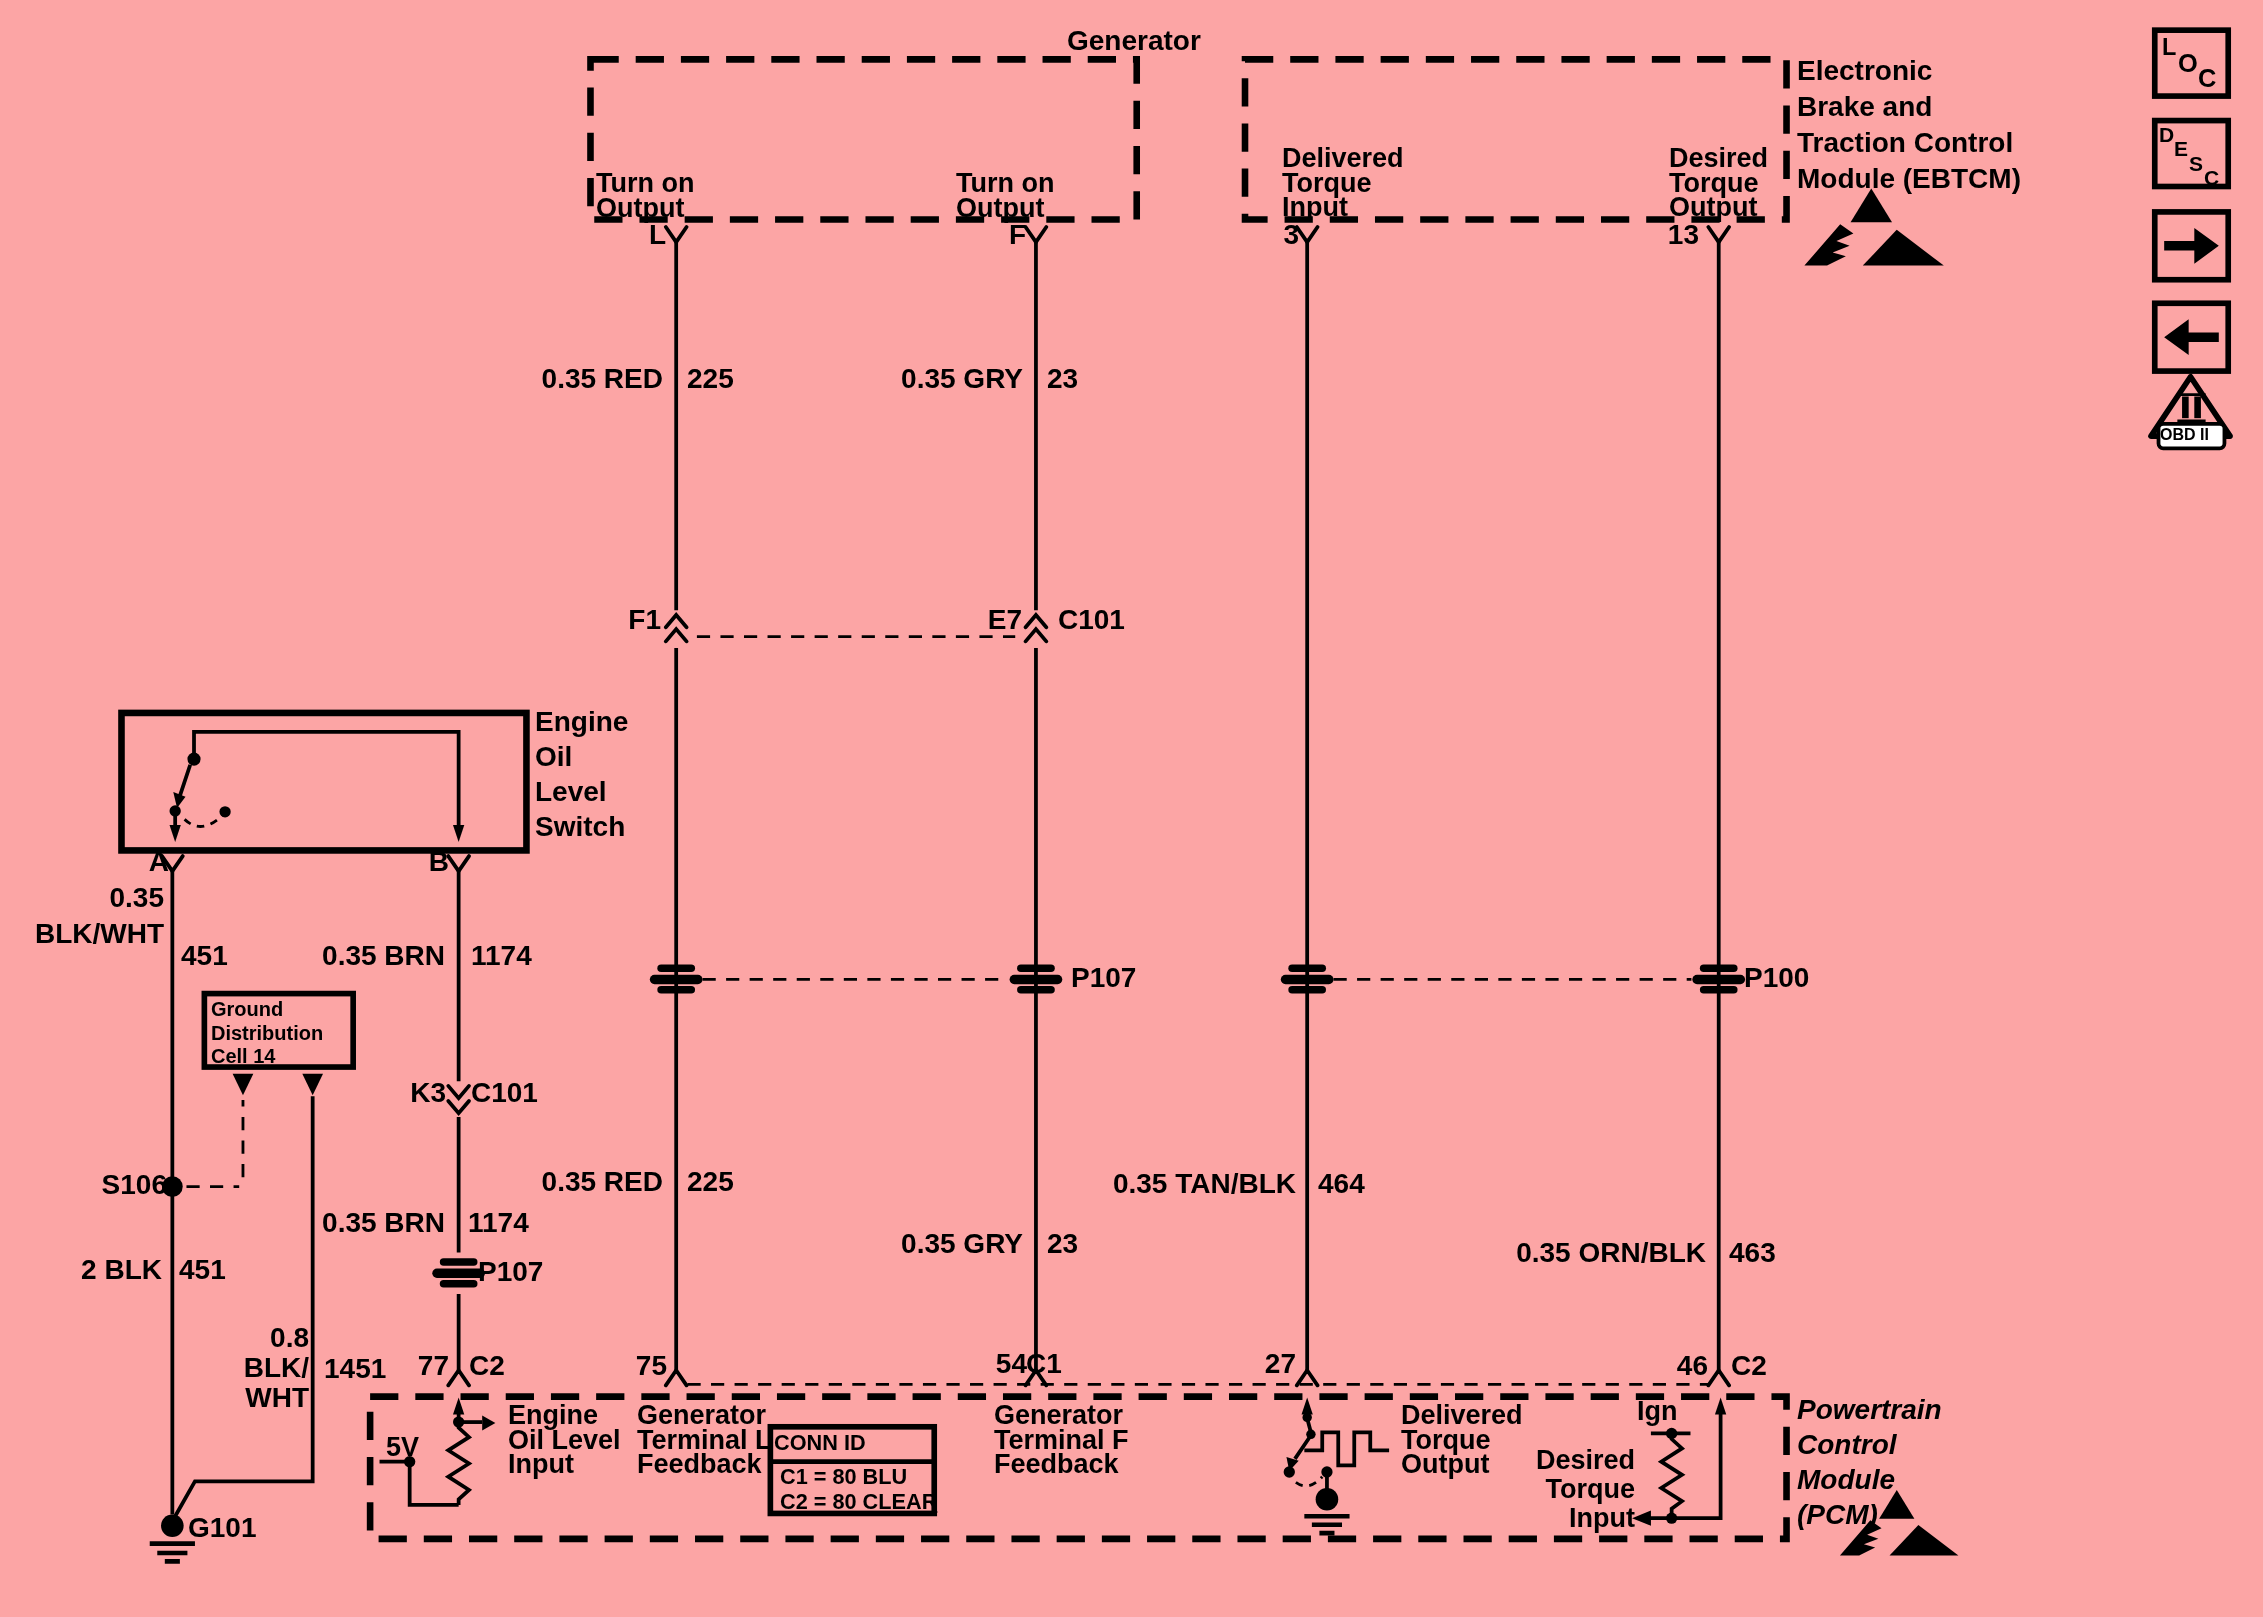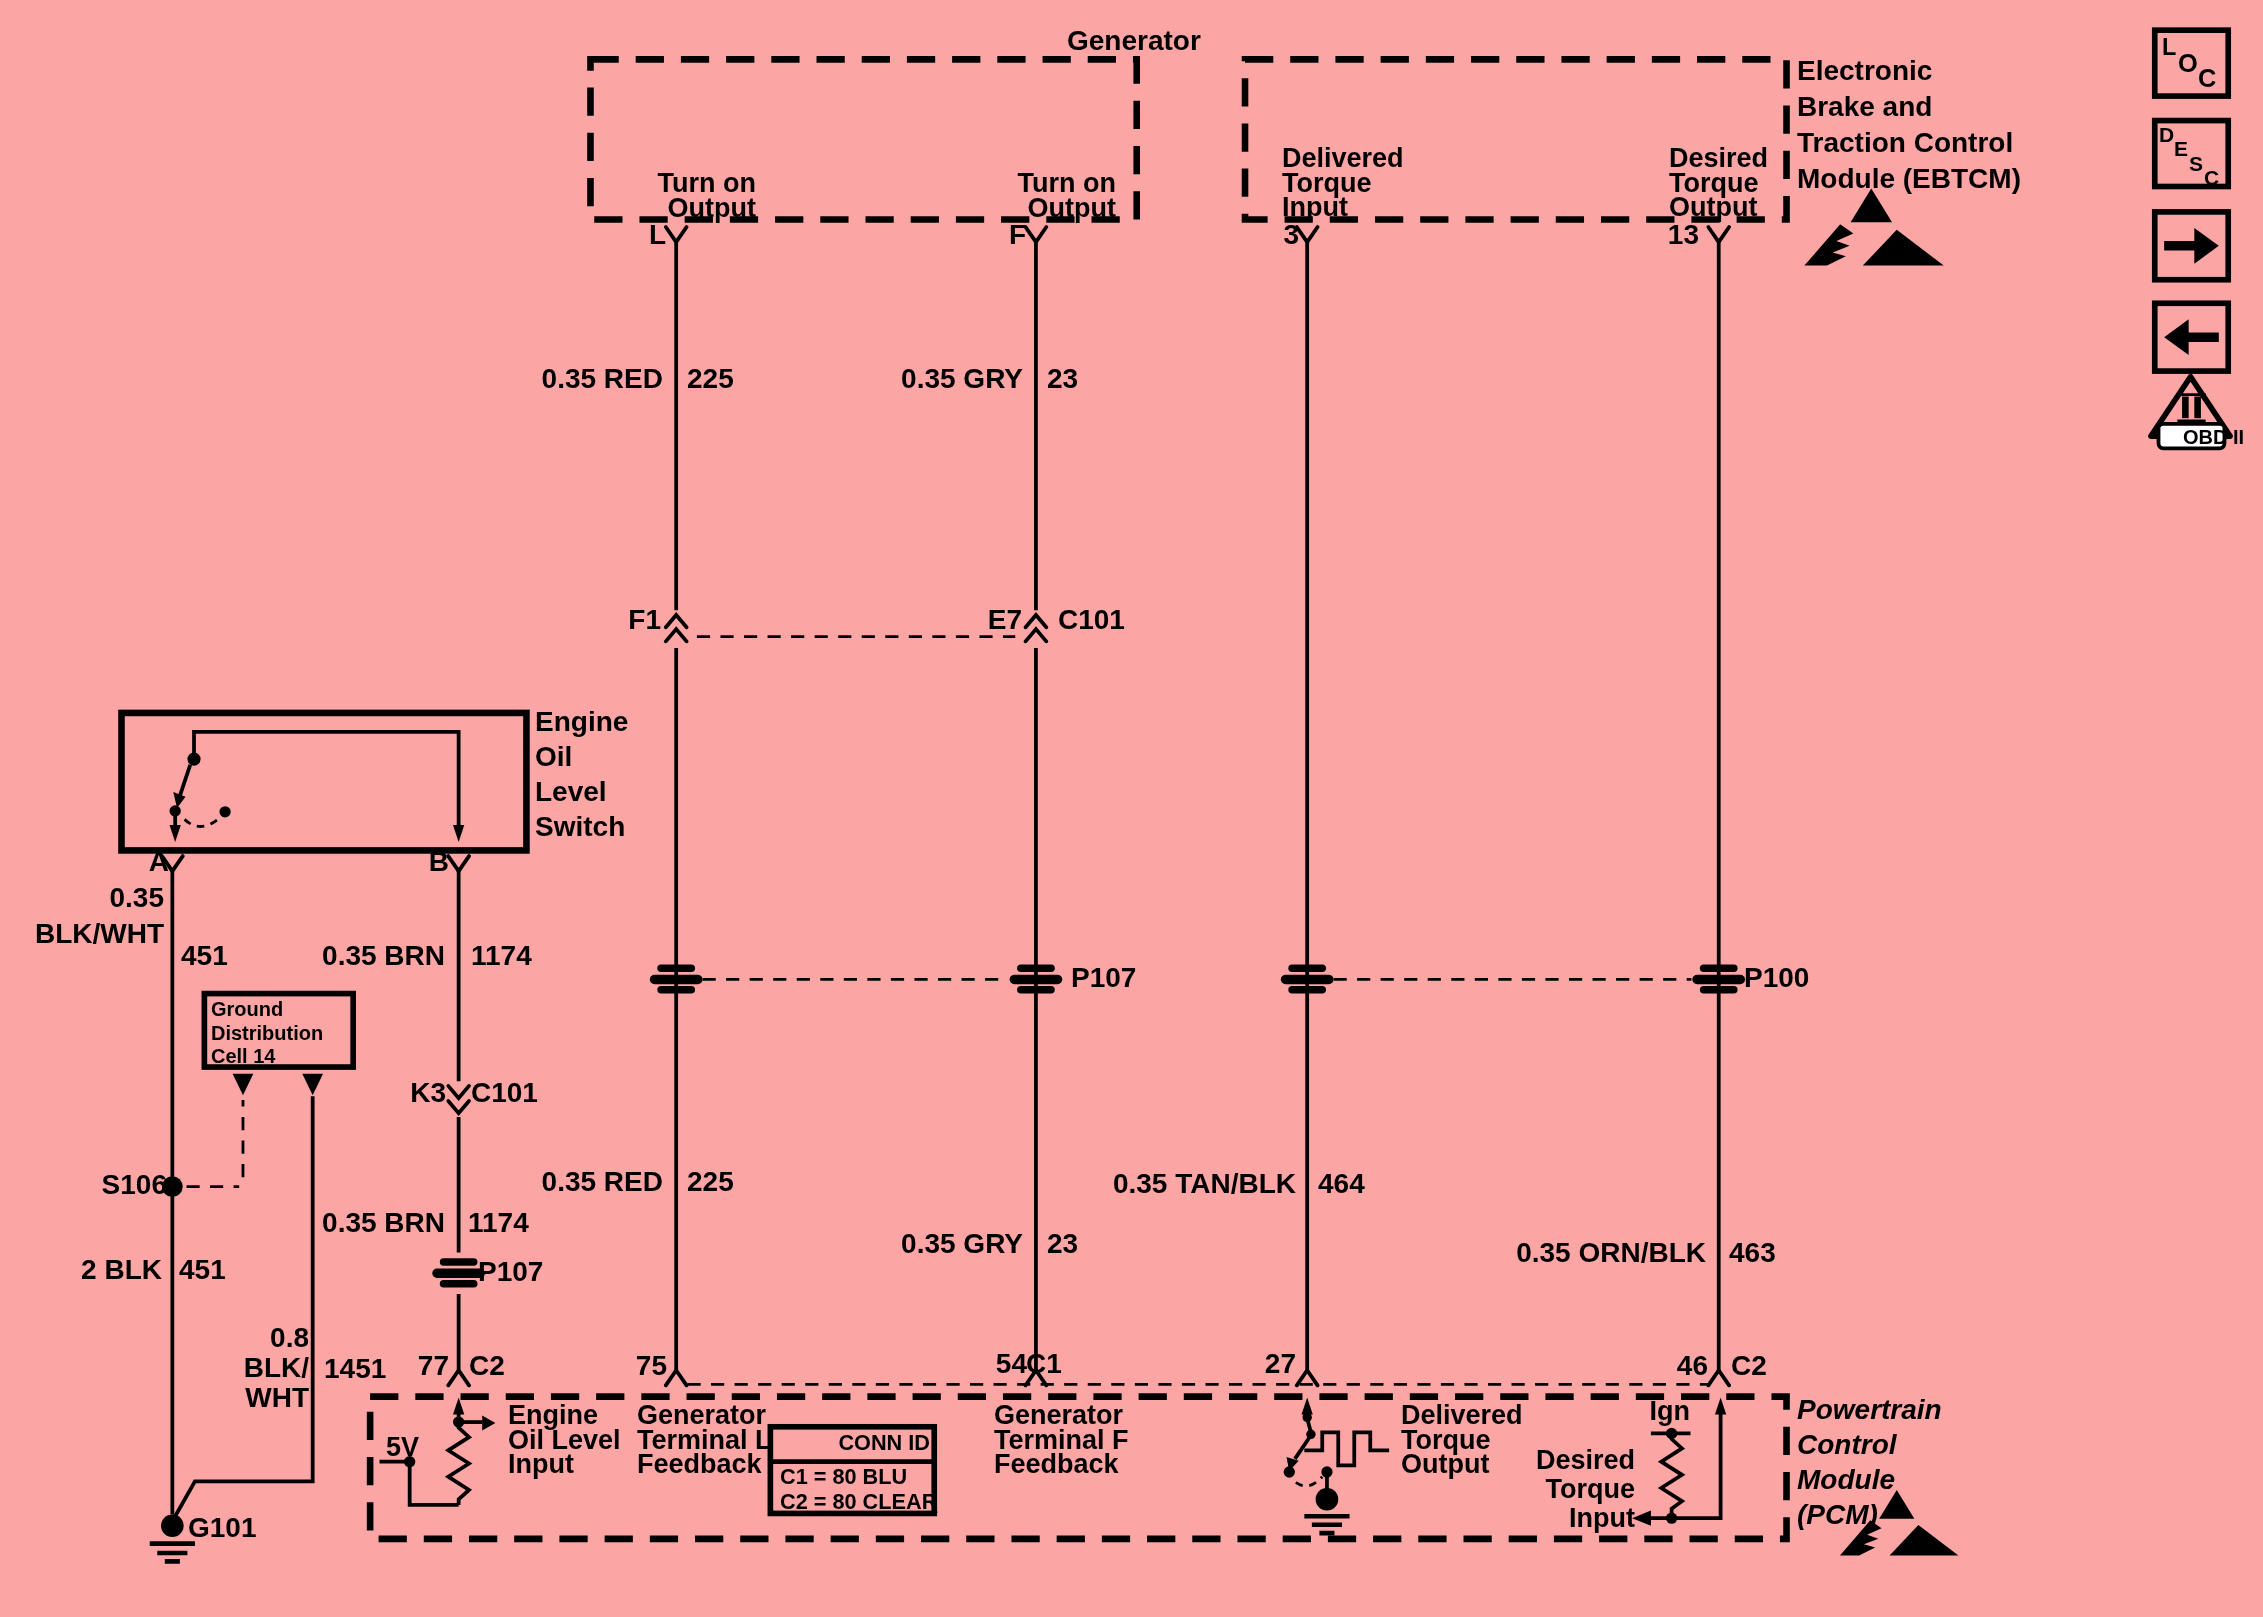--- a/index.html
+++ b/index.html
@@ -5,21 +5,21 @@
   html,body{margin:0;padding:0;background:#fff;}
   #stage{position:relative;width:2264px;height:1618px;background:#fca5a5;overflow:hidden;
          font-family:"Liberation Sans",sans-serif;color:#000;}
   #art{position:absolute;left:0;top:0;}
   .lbl{position:absolute;color:#000;font-family:"Liberation Sans",sans-serif;font-weight:bold;
        font-size:28px;line-height:32px;white-space:pre-line;}
   .sm{font-size:27px;line-height:24.5px;}
   .f21{font-size:20px;line-height:23.5px;}
   .f23{font-size:21.7px;line-height:24.5px;}
   .r{text-align:right;}
-  .c{text-align:right;}
+  .c{text-align:left;}
   .icn{position:absolute;font-weight:bold;}
 </style>
 </head>
 <body>
 
 <div id="stage">
 
   <svg id="art" width="2264" height="1618" viewBox="0 0 2404 1718">
     <defs>
       <g id="esd" fill="#000">
@@ -276,16 +276,16 @@
   <div class="lbl f23" style="left:780px;top:1465px;">C1 = 80 BLU</div>
   <div class="lbl f23" style="left:780px;top:1490px;text-decoration:underline;">C2 = 80 CLEAR</div>
 
   <span class="icn" style="left:2162px;top:34px;font-size:23.5px;">L</span>
   <span class="icn" style="left:2178px;top:49px;font-size:25.4px;">O</span>
   <span class="icn" style="left:2198px;top:64px;font-size:25.4px;">C</span>
   <span class="icn" style="left:2159px;top:123px;font-size:21px;">D</span>
   <span class="icn" style="left:2174px;top:137px;font-size:21px;">E</span>
   <span class="icn" style="left:2189px;top:152px;font-size:21px;">S</span>
   <span class="icn" style="left:2204px;top:166px;font-size:21px;">C</span>
-  <div class="icn c" style="left:2160px;top:426px;width:84px;font-size:20px;">OBD II</div>
+  <div class="icn c" style="left:2160px;top:426px;width:84px;font-size:16px;">OBD II</div>
 
 </div>
 
 
 </body></html>

